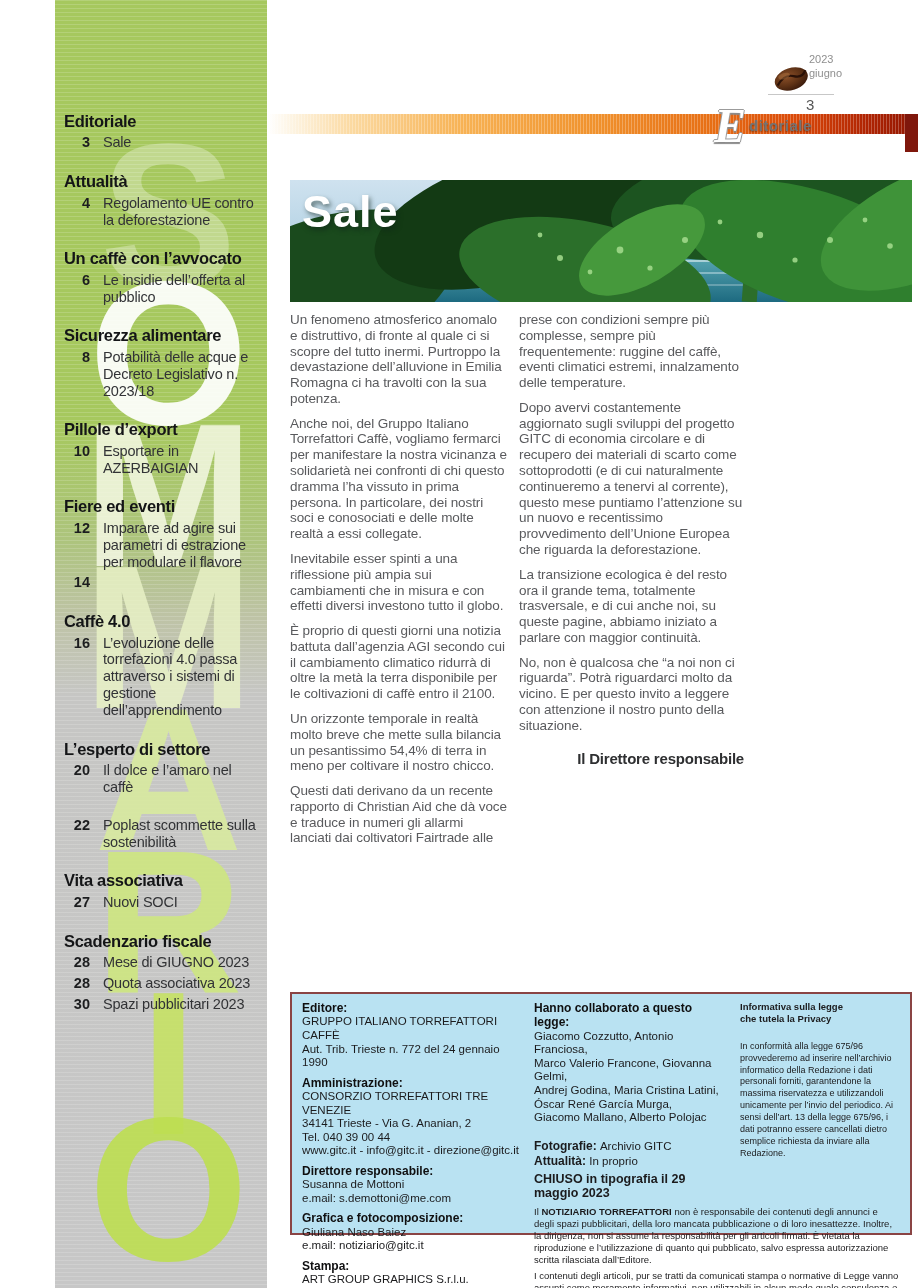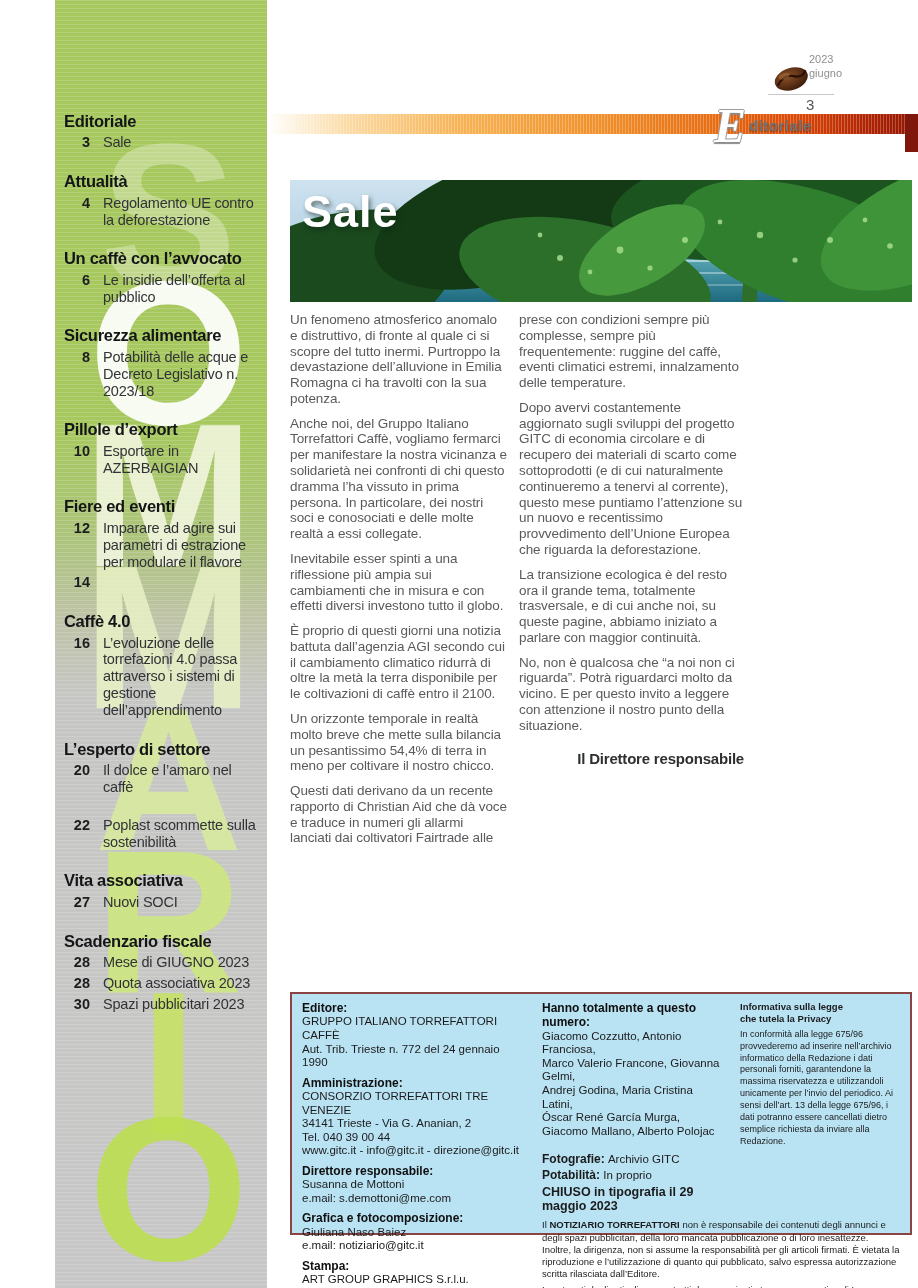--- a/index.html
+++ b/index.html
@@ -61,30 +61,30 @@
   .col { position:absolute; top:312px; }
   .col-left  { left:290px; width:218px; }
   .col-right { left:519px; width:225px; }
   .col p { font-size:13.5px; line-height:1.17; color:#595a5d; letter-spacing:-0.1px; margin:0 0 9px 0; }
   .col p em { font-style:italic; }
   .signature { text-align:right; font-weight:800; font-size:15px; color:#2e2f31; margin-top:16px; letter-spacing:-0.2px; }
 
   
   .colophon { position:absolute; left:290px; top:992px; width:622px; height:243px;
     background:#b9e2f2; border:2px solid #8a4444; padding:7px 10px 0 10px;
-    display:grid; grid-template-columns:220px 1fr 160px; grid-template-rows:auto 1fr; column-gap:20px; color:#1b1b1d; }
+    display:grid; grid-template-columns:220px 1fr 160px; grid-template-rows:auto 1fr; column-gap:12px; color:#1b1b1d; }
   .c1 { grid-row:1/3; }
   .c-block { margin-bottom:6px; }
   .c-label { font-weight:bold; font-size:12px; color:#0f0f10; line-height:1.2; }
   .c-body { font-size:11.5px; line-height:1.18; white-space:pre-line; }
   .c2 .c-body { margin-bottom:14px; }
   .kv { font-size:11.5px; line-height:1.3; }
   .kv b { font-size:12px; }
   .chiuso { font-weight:bold; font-size:12.5px; margin-top:2px; }
-  .privacy-title { font-size:9.5px; font-weight:bold; white-space:pre-line; line-height:1.25; margin-bottom:4px; }
+  .privacy-title { font-size:9.5px; font-weight:bold; white-space:pre-line; line-height:1.25; margin-bottom:16px; }
   .privacy-body { font-size:9px; line-height:1.32; }
   .disc-wrap { grid-column:2/4; padding-top:6px; }
   .disc-wrap p { font-size:9.5px; line-height:1.27; margin:0 0 4px 0; }
 </style>
 </head>
 <body>
 
 <div class="page">
 
   <div class="sidebar">
@@ -324,28 +324,28 @@
       </div>
       <div class="c-block">
         <div class="c-label">Stampa:</div>
         <div class="c-body">ART GROUP GRAPHICS S.r.l.u.
 34147 Trieste - Via Malaspina, 1
 Tel. 040 82 83 84</div>
       </div>
     </div>
 
     <div class="c2">
-      <div class="c-label">Hanno totalmente a questo numero:</div>
+      <div class="c-label">Hanno collaborato a questo legge:</div>
       <div class="c-body">Giacomo Cozzutto, Antonio Franciosa,
 Marco Valerio Francone, Giovanna Gelmi,
 Andrej Godina, Maria Cristina Latini,
 Óscar René García Murga,
 Giacomo Mallano, Alberto Polojac</div>
       <div class="kv"><b>Fotografie:</b>&nbsp;<span>Archivio GITC</span></div>
-      <div class="kv"><b>Potabilità:</b>&nbsp;<span>In proprio</span></div>
+      <div class="kv"><b>Attualità:</b>&nbsp;<span>In proprio</span></div>
       <div class="chiuso">CHIUSO in tipografia il 29 maggio 2023</div>
     </div>
 
     <div class="c3">
       <div class="privacy-title">Informativa sulla legge
 che tutela la Privacy</div>
       <div class="privacy-body">In conformità alla legge 675/96 provvederemo ad inserire nell’archivio informatico della Redazione i dati personali forniti, garantendone la massima riservatezza e utilizzandoli unicamente per l’invio del periodico. Ai sensi dell’art. 13 della legge 675/96, i dati potranno essere cancellati dietro semplice richiesta da inviare alla Redazione.</div>
     </div>
 
     <div class="disc-wrap">

